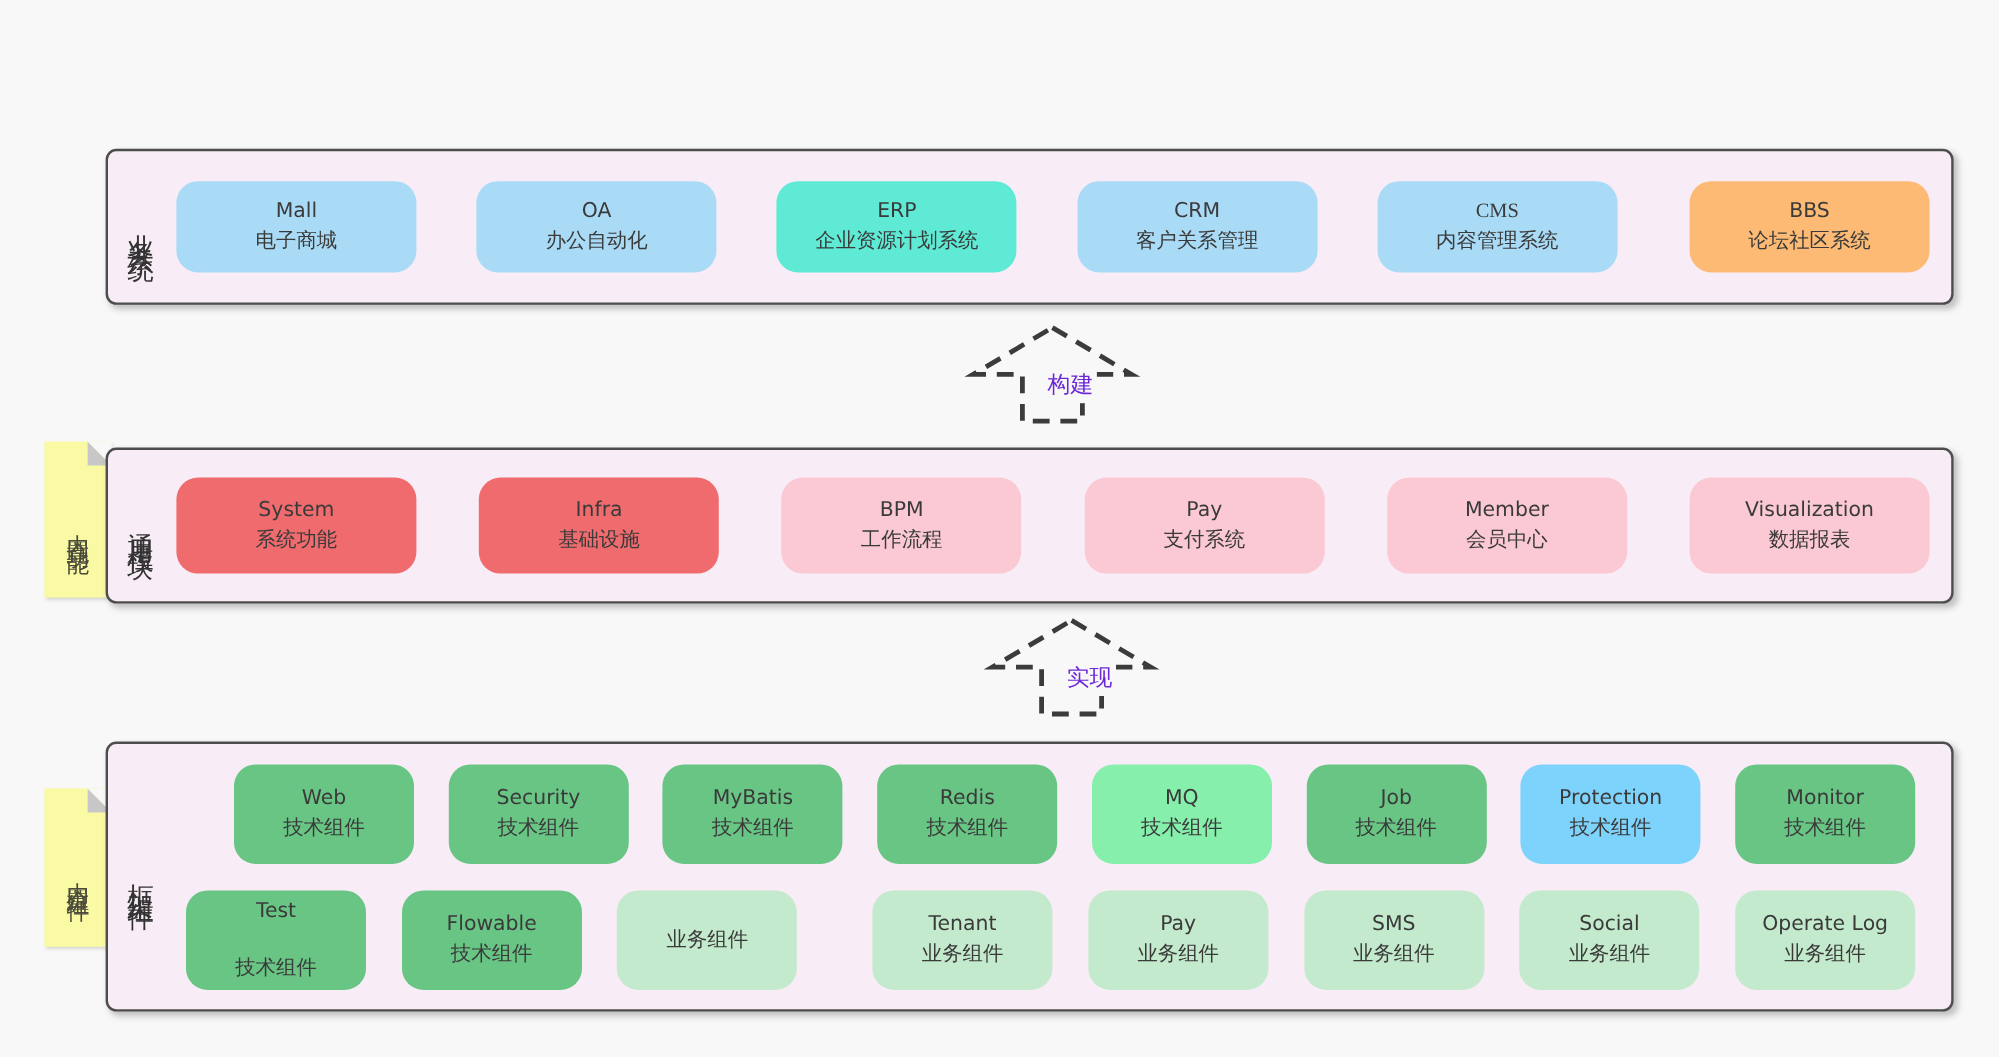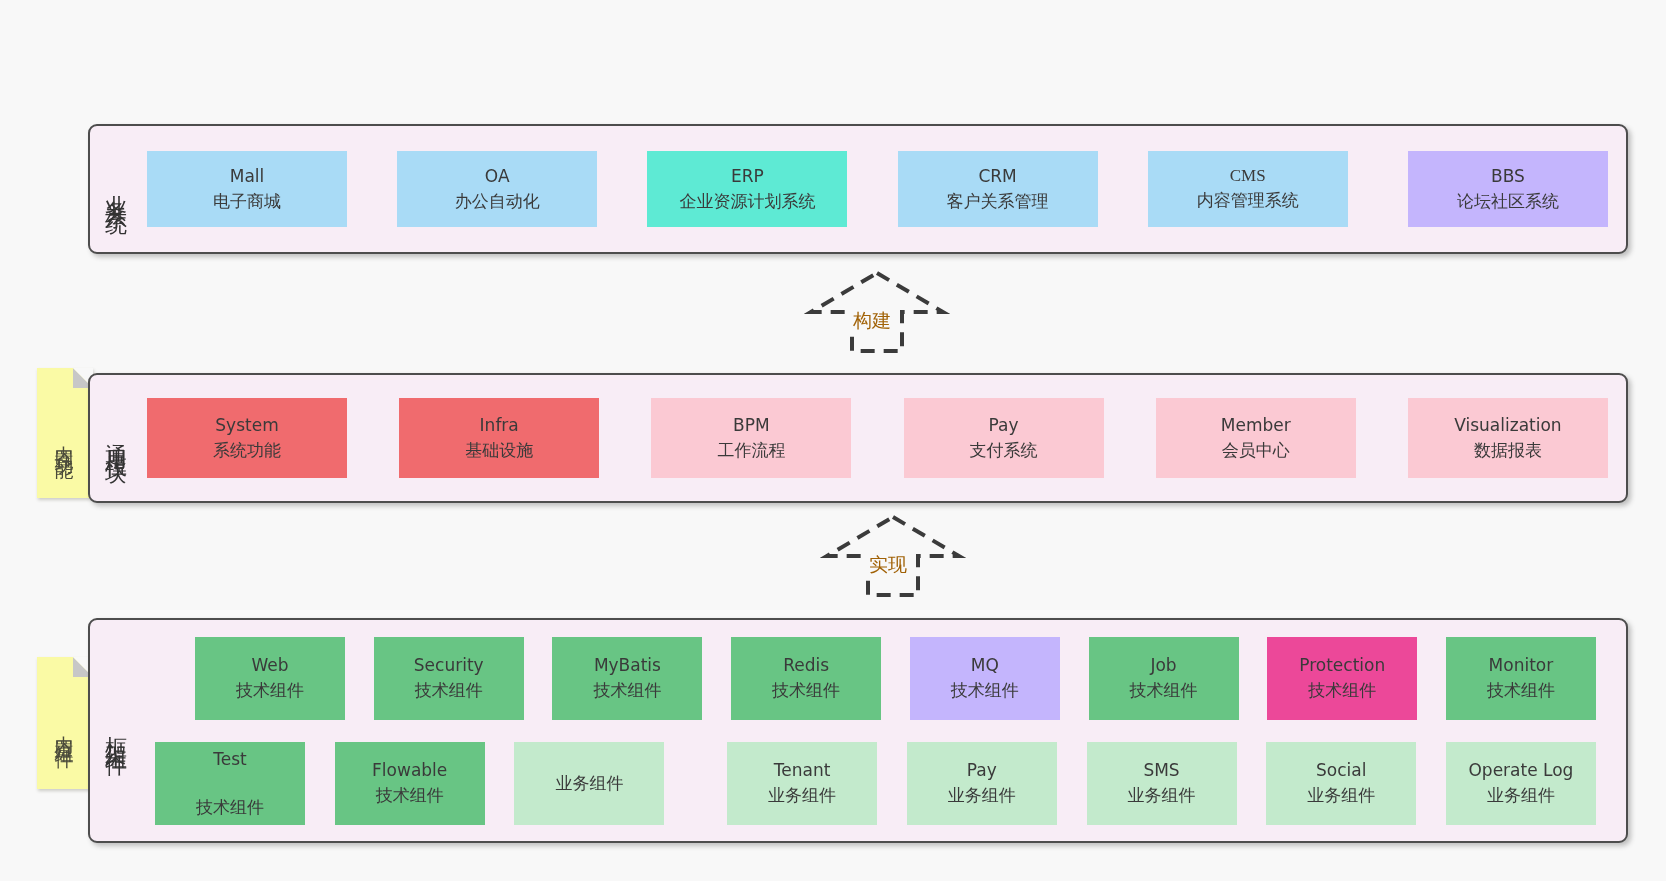--- a/index.html
+++ b/index.html
@@ -35,21 +35,21 @@
   }
 
   .rows{
     position:absolute;top:0;bottom:0;left:57px;right:18px;
     display:flex;flex-direction:column;justify-content:center;gap:22px;
   }
   .p3 .rows{left:65px;right:30px;}
   .row{display:flex;justify-content:space-between;}
 
   .box{
-    border-radius:0;
+    border-radius:18px;
     display:flex;flex-direction:column;align-items:center;justify-content:center;
     text-align:center;font-size:17px;line-height:1.45;color:var(--text);
   }
   .p1 .box{width:200px;height:76px;}
   .p2 .box{width:200px;height:80px;}
   .p3 .box{width:150px;height:83px;}
   .box .en{max-width:140px;}
   .p3 .box .en{max-width:122px;}
 
   
@@ -74,22 +74,22 @@
     writing-mode:vertical-rl;text-orientation:upright;
     font-size:19px;letter-spacing:5px;color:#4a4a3a;padding-top:14px;white-space:nowrap;
   }
 
   
   .arrow{position:absolute;width:138px;height:84px;z-index:1;}
   .a1{left:808px;top:270px;}
   .a2{left:824px;top:514px;}
   .arrow svg{position:absolute;inset:0;overflow:visible;}
   .arrow .alabel{
-    position:absolute;left:64px;top:36px;transform:translateX(-50%);
-    background:var(--page-bg);padding:2px 3px;font-size:19px;color:#a16207;
+    position:absolute;left:84px;top:36px;transform:translateX(-50%);
+    background:var(--page-bg);padding:2px 3px;font-size:19px;color:#6d28d9;
     white-space:nowrap;z-index:2;
   }
 </style>
 </head>
 <body>
 
 <div class="canvas">
 
   <div class="sticky s1">
     <span class="stext">内置功能</span>
@@ -115,21 +115,21 @@
             <div class="zh">企业资源计划系统</div>
           </div>
           <div class="box" style="background: rgb(169, 219, 246);">
             <div class="en">CRM</div>
             <div class="zh">客户关系管理</div>
           </div>
           <div class="box" style="background: rgb(169, 219, 246); font-family: Liberation Serif, serif;">
             <div class="en">CMS</div>
             <div class="zh">内容管理系统</div>
           </div>
-          <div class="box" style="background: #c4b5fd; margin-left: 10px;">
+          <div class="box" style="background: #fdba74; margin-left: 10px;">
             <div class="en">BBS</div>
             <div class="zh">论坛社区系统</div>
           </div>
         </div>
       </div>
   </section>
 
   <div class="arrow a1">
     <svg viewBox="0 0 138 84">
       <polygon points="69,3 135,42 94,42 94,81 44,81 44,42 3,42" fill="none" stroke="var(--dash)" stroke-width="4" stroke-dasharray="14 9" stroke-linejoin="miter"></polygon>
@@ -189,29 +189,29 @@
             <div class="zh">技术组件</div>
           </div>
           <div class="box" style="background: rgb(104, 197, 132);">
             <div class="en">MyBatis</div>
             <div class="zh">技术组件</div>
           </div>
           <div class="box" style="background: rgb(104, 197, 132);">
             <div class="en">Redis</div>
             <div class="zh">技术组件</div>
           </div>
-          <div class="box" style="background: #c4b5fd;">
+          <div class="box" style="background: #86efac;">
             <div class="en">MQ</div>
             <div class="zh">技术组件</div>
           </div>
           <div class="box" style="background: rgb(104, 197, 132);">
             <div class="en">Job</div>
             <div class="zh">技术组件</div>
           </div>
-          <div class="box" style="background: #ec4899;">
+          <div class="box" style="background: #7dd3fc;">
             <div class="en">Protection</div>
             <div class="zh">技术组件</div>
           </div>
           <div class="box" style="background: rgb(104, 197, 132);">
             <div class="en">Monitor</div>
             <div class="zh">技术组件</div>
           </div>
         </div>
         <div class="row">
           <div class="box" style="background: rgb(104, 197, 132); gap: 23px;">

